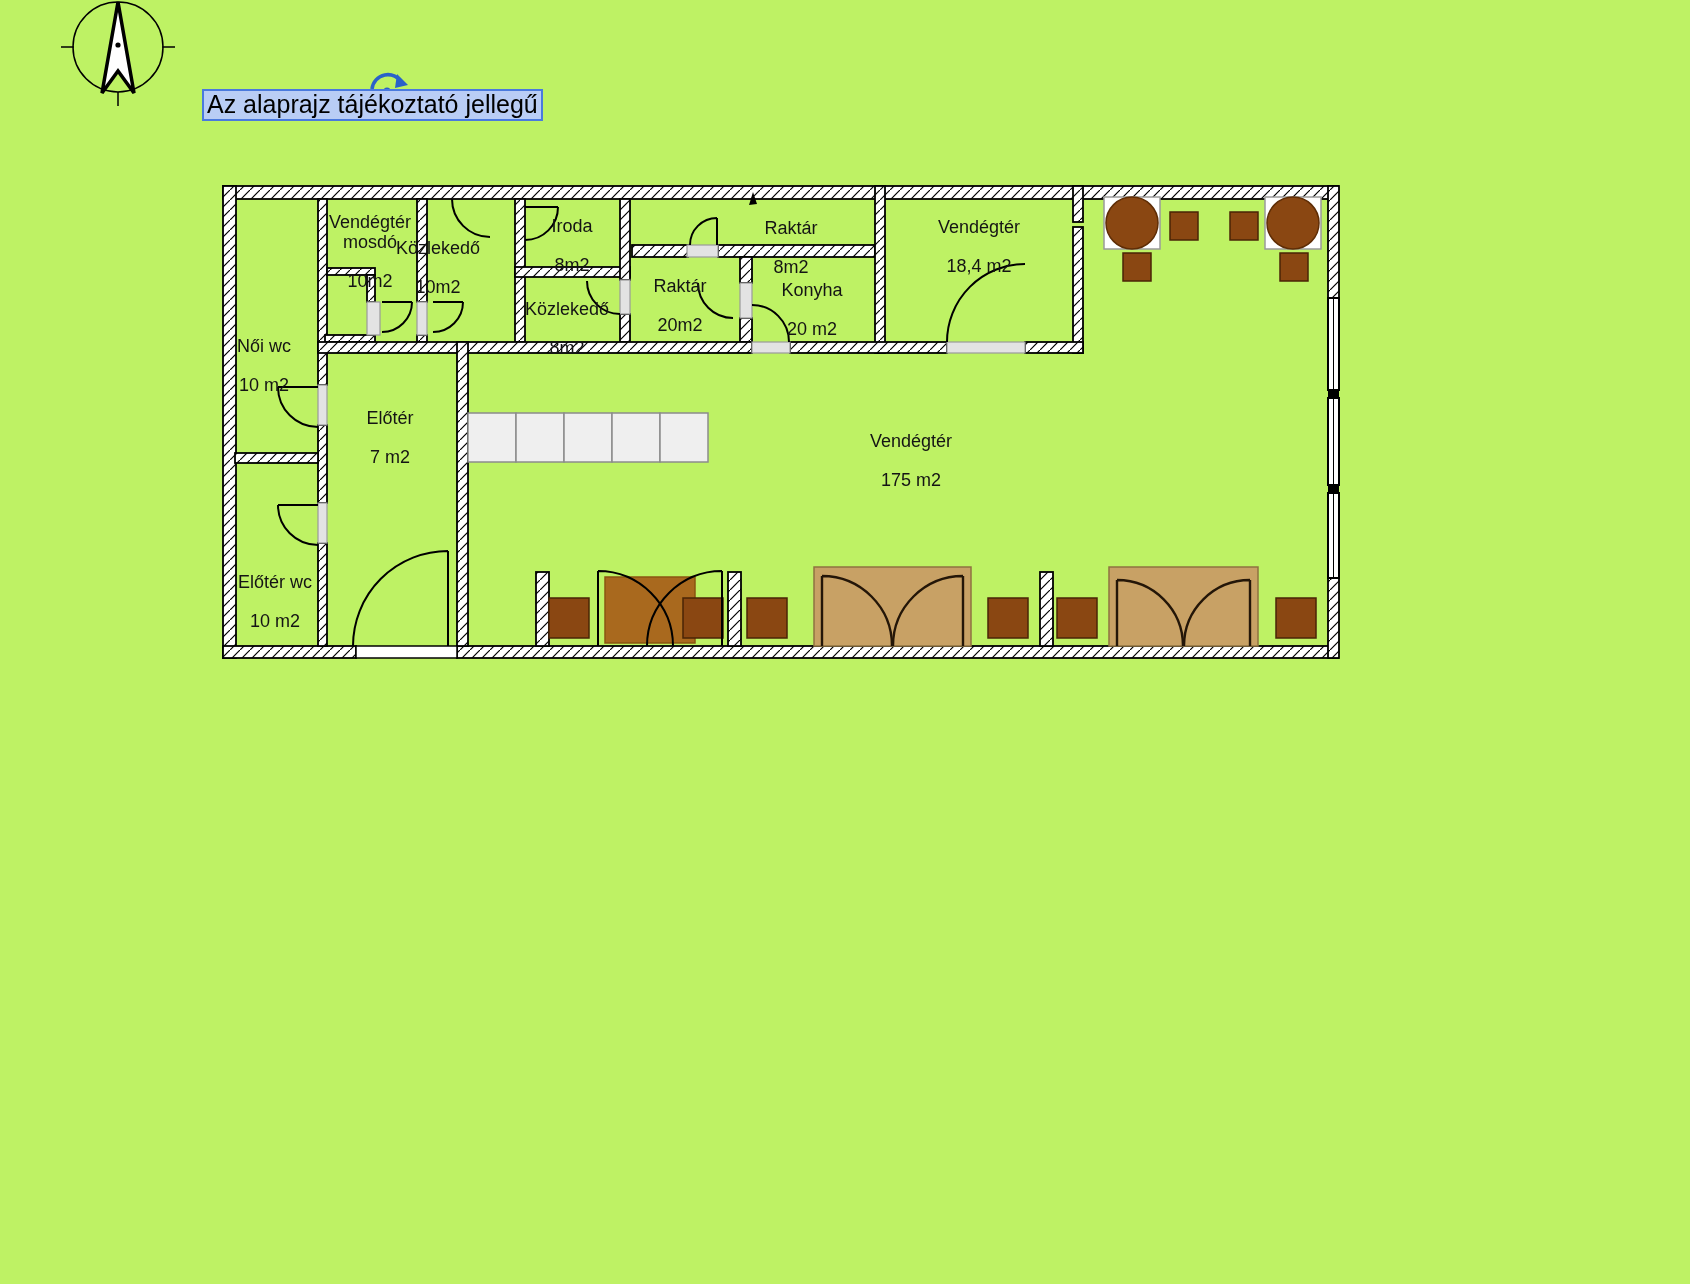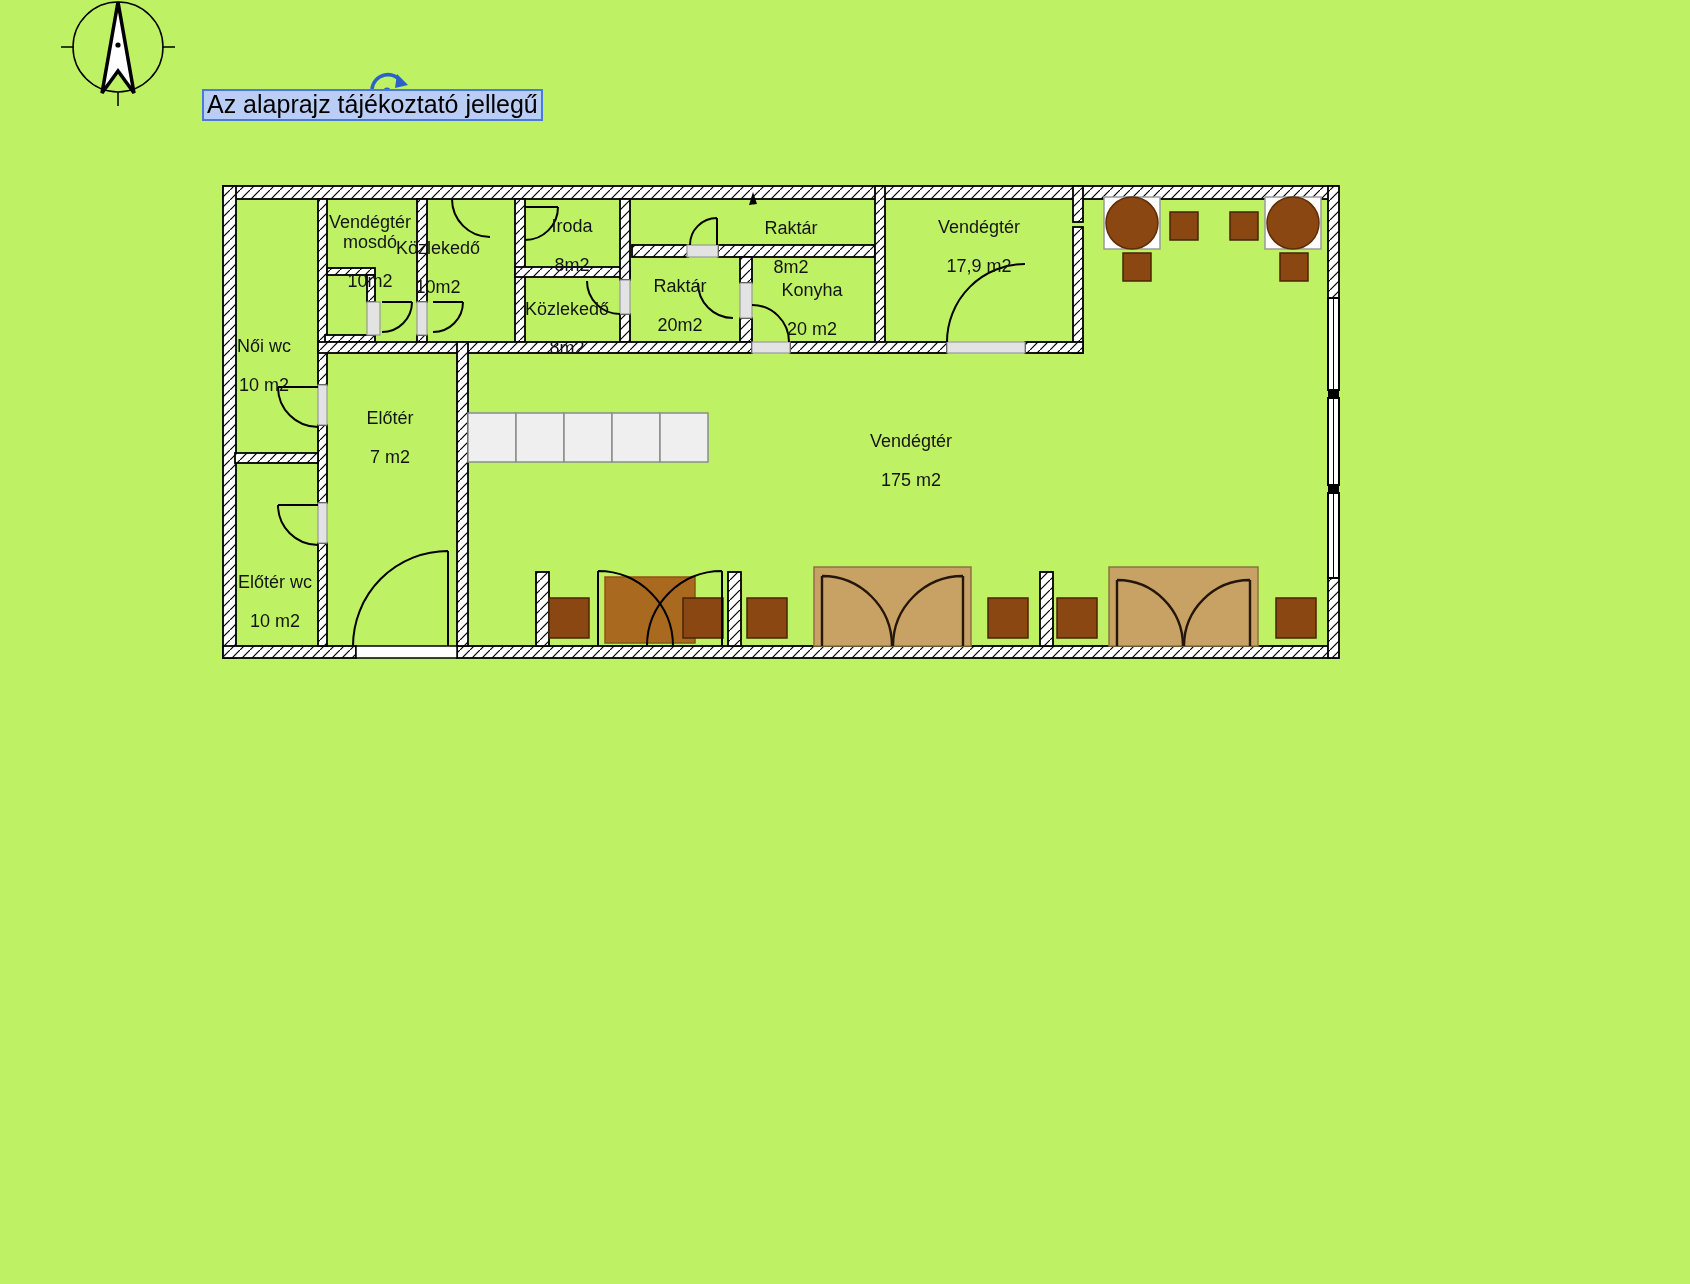--- a/index.html
+++ b/index.html
@@ -204,21 +204,21 @@
   <div class="room-label" style="left:680px;top:258px">
     <span class="rname">Raktár</span>
     <span class="rarea">20m2</span>
   </div>
   <div class="room-label" style="left:812px;top:262px">
     <span class="rname">Konyha</span>
     <span class="rarea">20 m2</span>
   </div>
   <div class="room-label" style="left:979px;top:199px">
     <span class="rname">Vendégtér</span>
-    <span class="rarea">17,9 m2</span>
+    <span class="rarea">18,4 m2</span>
   </div>
   <div class="room-label" style="left:264px;top:318px">
     <span class="rname">Női wc</span>
     <span class="rarea">10 m2</span>
   </div>
   <div class="room-label" style="left:390px;top:390px">
     <span class="rname">Előtér</span>
     <span class="rarea">7 m2</span>
   </div>
   <div class="room-label" style="left:275px;top:554px">

